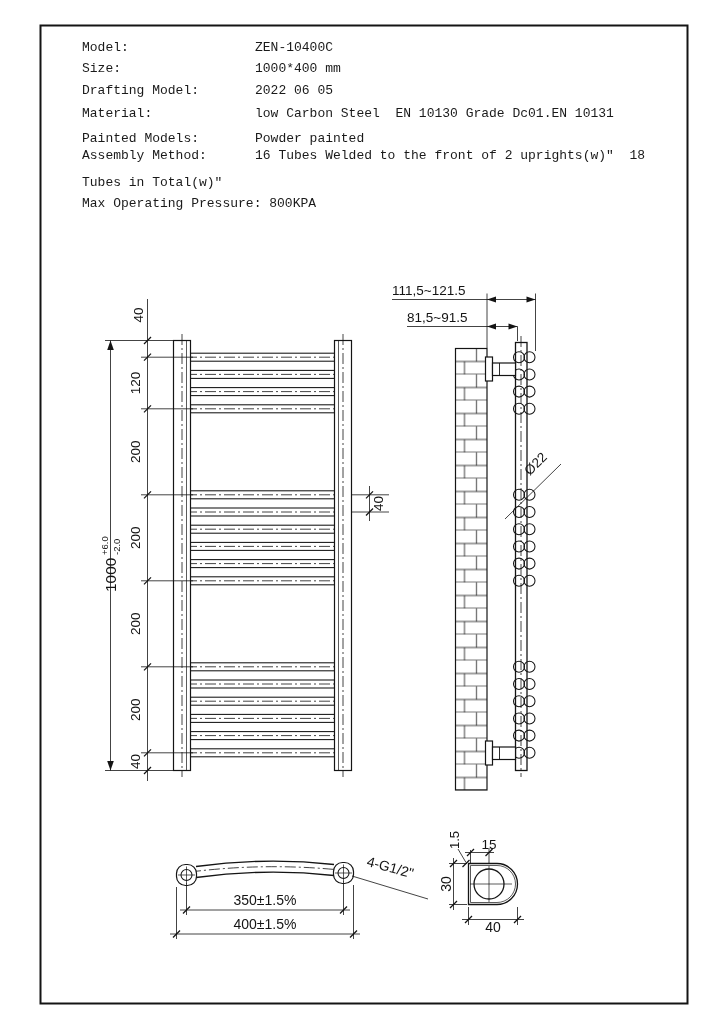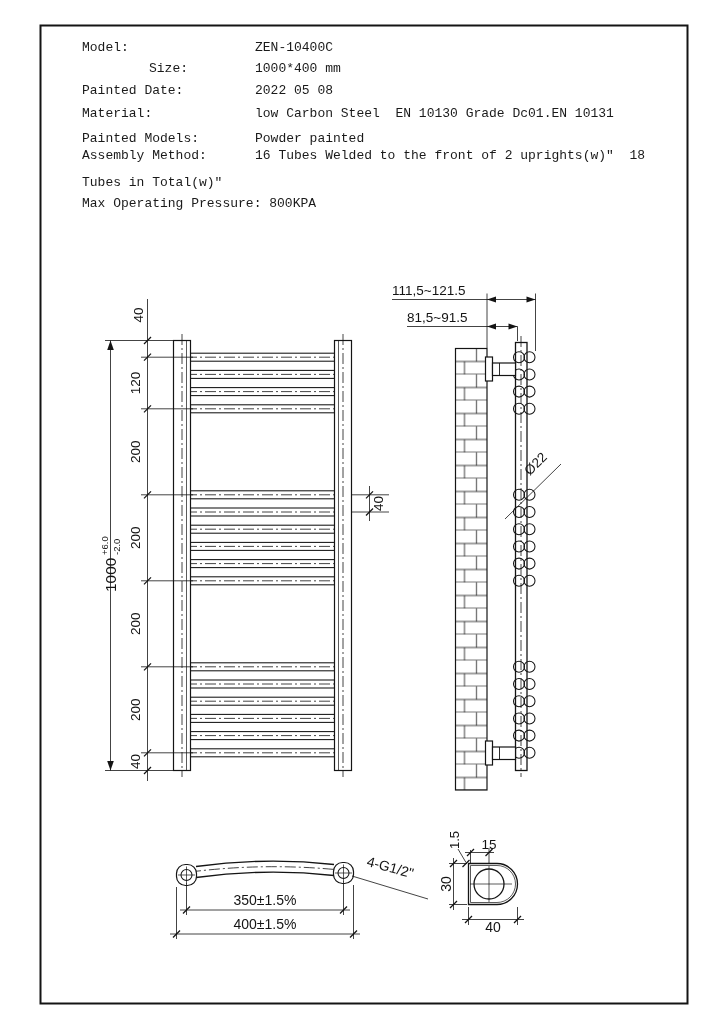--- a/index.html
+++ b/index.html
@@ -313,22 +313,22 @@
         <line x1="450" y1="867" x2="457" y2="860" class="tk"></line>
         <line x1="450" y1="908" x2="457" y2="901" class="tk"></line>
         <line x1="467" y1="856" x2="474" y2="849" class="tk"></line>
         <line x1="485.5" y1="856" x2="492.5" y2="849" class="tk"></line>
         <line x1="462.5" y1="867" x2="469.5" y2="860" class="tk"></line>
       </g>
 </svg>
 
 <div id="spec">
       <div class="spec-row" style="top: 40px;"><span class="spec-label">Model:</span><span class="spec-value">ZEN-10400C</span></div>
-      <div class="spec-row" style="top: 61px; text-align: center;"><span class="spec-label">Size:</span><span class="spec-value">1000*400 mm</span></div>
-      <div class="spec-row" style="top: 83px;"><span class="spec-label">Painted Date:</span><span class="spec-value">2022 05 08</span></div>
+      <div class="spec-row" style="top: 61px;"><span class="spec-label">Size:</span><span class="spec-value">1000*400 mm</span></div>
+      <div class="spec-row" style="top: 83px;"><span class="spec-label">Drafting Model:</span><span class="spec-value">2022 06 05</span></div>
       <div class="spec-row" style="top: 106px;"><span class="spec-label">Material:</span><span class="spec-value">low Carbon Steel  EN 10130 Grade Dc01.EN 10131</span></div>
       <div class="spec-row" style="top: 131px;"><span class="spec-label">Painted Models:</span><span class="spec-value">Powder painted</span></div>
       <div class="spec-row" style="top: 148px;"><span class="spec-label">Assembly Method:</span><span class="spec-value">16 Tubes Welded to the front of 2 uprights(w)"  18</span></div>
       <div class="spec-row" style="top: 175px;">Tubes in Total(w)"</div>
       <div class="spec-row" style="top: 196px; text-align: center;">Max Operating Pressure: 800KPA</div>
     </div>
 
 </div>
 
 </body></html>

